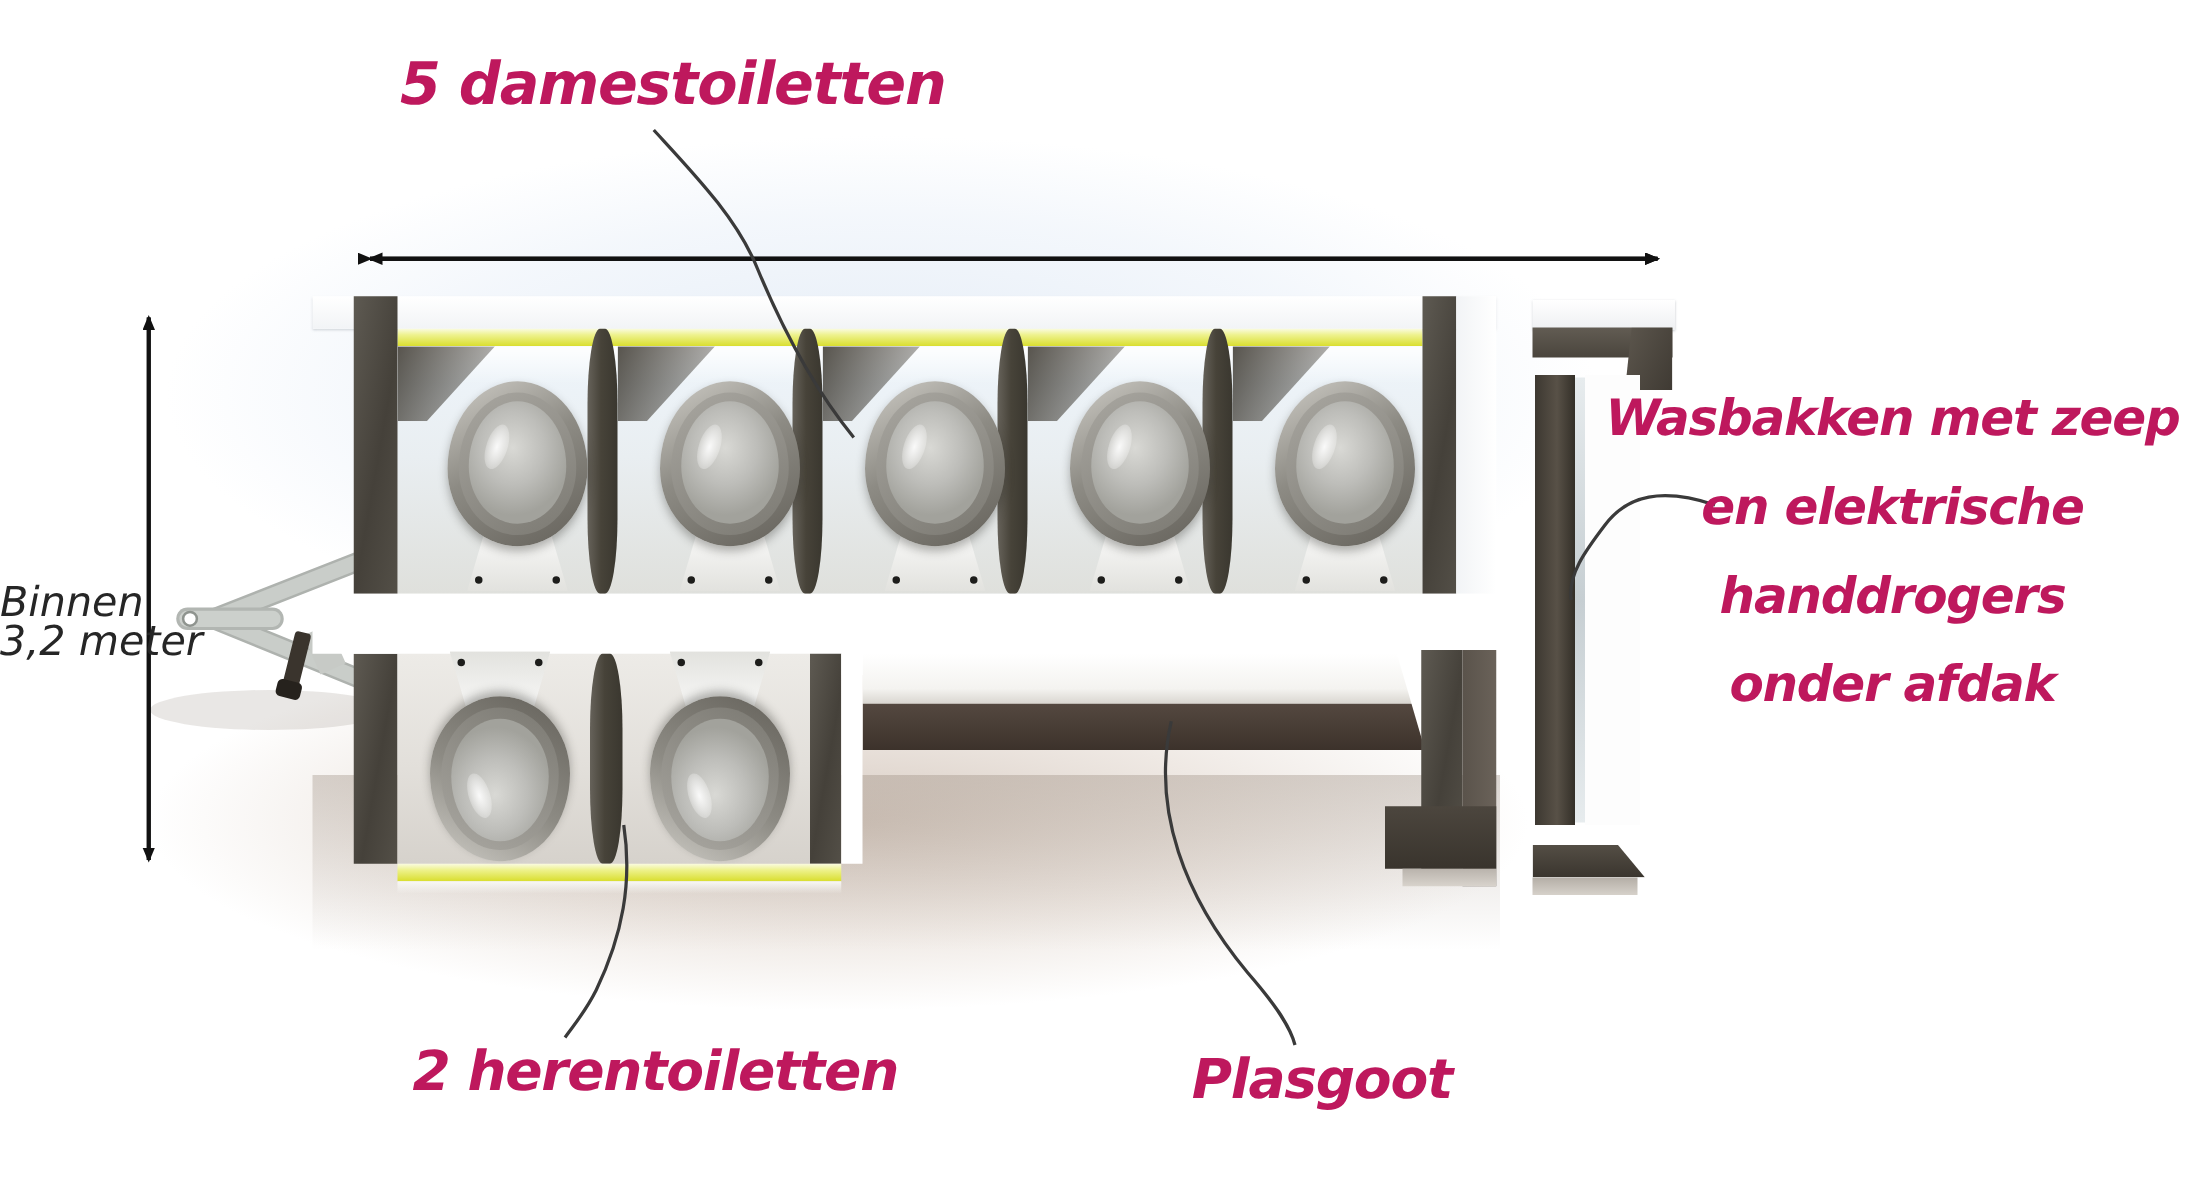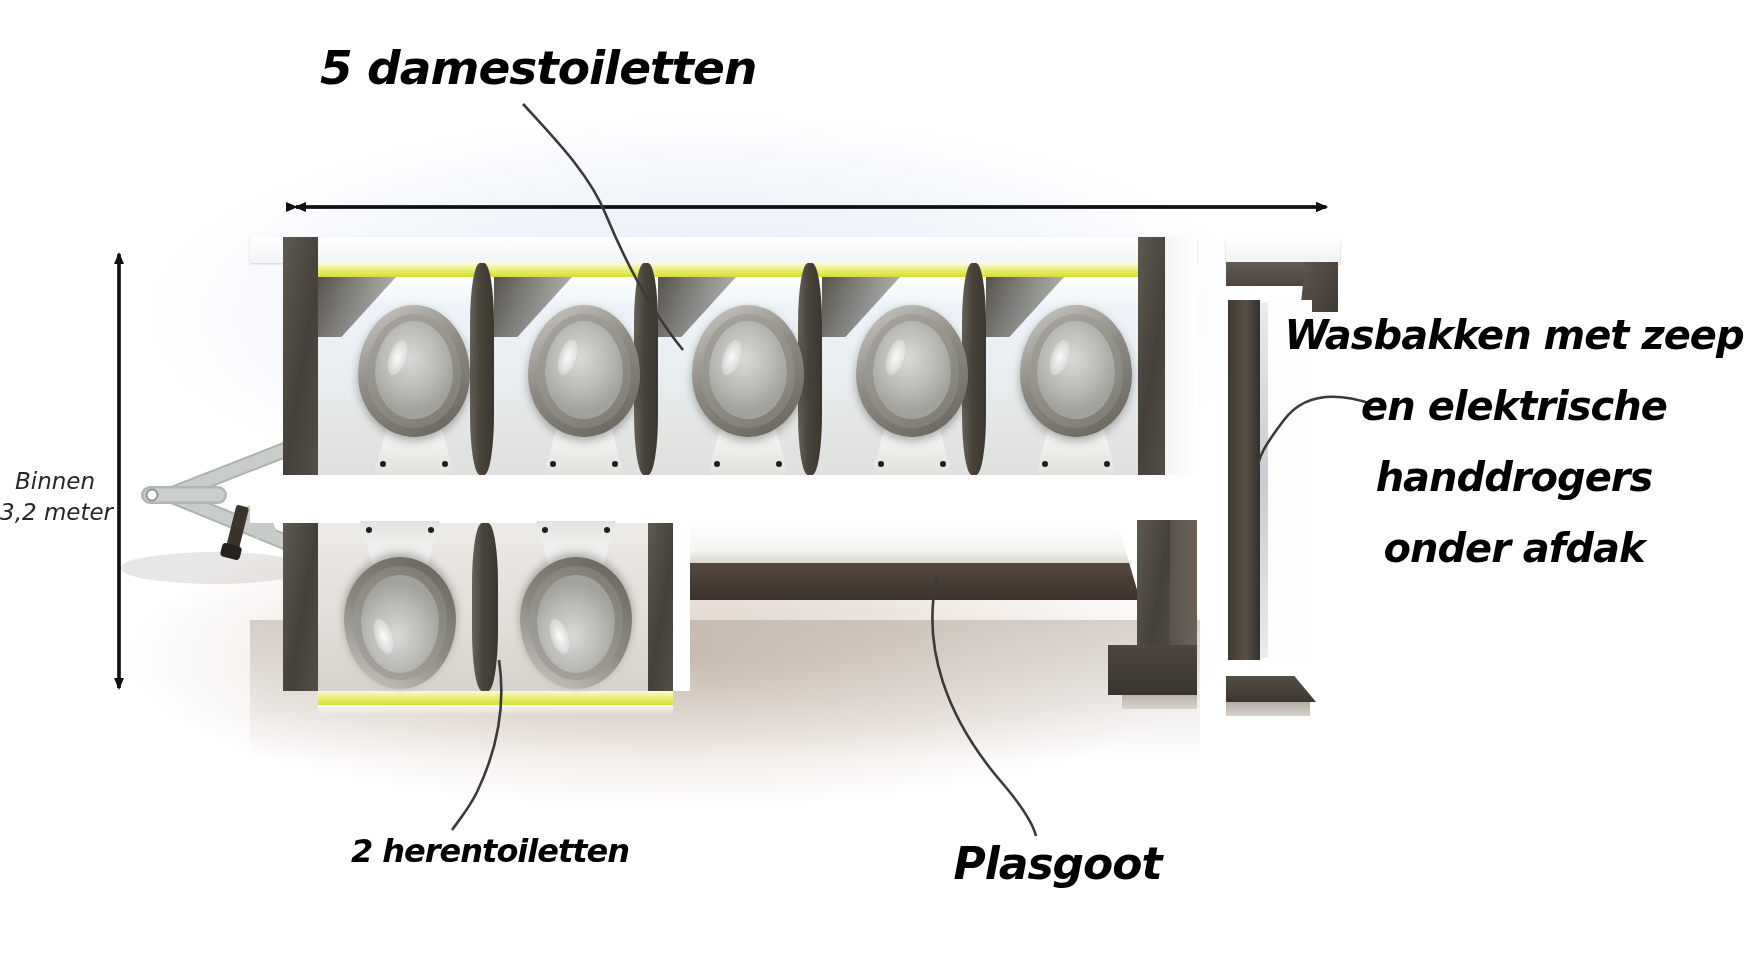--- a/index.html
+++ b/index.html
@@ -49,21 +49,21 @@
       transform:rotate(18deg);}
   .toilet.flip{transform:scaleY(-1);}
 
   .trough{clip-path:polygon(0 0,95% 0,100% 100%,0 100%);}
   .trough .rimw{position:absolute;left:0;top:0;width:100%;height:40px;
       background:linear-gradient(180deg,#ffffff 0%,#f4f3f0 70%,#d9d6d0 100%);}
   .trough .body{position:absolute;left:0;top:40px;width:100%;height:37px;
       background:linear-gradient(180deg,#544840 0%,#463b33 60%,#3c322b 100%);}
 
   
-  .label{position:absolute;font-style:italic;letter-spacing:-1px;color:#000000;white-space:nowrap;}
+  .label{position:absolute;font-style:italic;letter-spacing:-1px;color:#be185d;white-space:nowrap;}
   .hand-bold{font-weight:700;}
   .hand-thin{font-weight:400;color:#262626;}
   .center{text-align:center;}
 </style>
 </head>
 <body>
 
 <div class="canvas">
 
   <div class="abs tint-cool"></div>
@@ -207,26 +207,26 @@
 
     <path d="M 523 104 C 556 140 590 175 606 215 C 628 268 652 312 683 350" fill="none" stroke="#3a3a3a" stroke-width="2.6"></path>
     <path d="M 499 660 C 506 706 498 748 477 792 C 468 810 459 820 452 830" fill="none" stroke="#3a3a3a" stroke-width="2.6"></path>
     <path d="M 937 577 C 921 648 948 718 998 778 C 1018 801 1032 820 1036 836" fill="none" stroke="#3a3a3a" stroke-width="2.6"></path>
     <path d="M 1372 404 C 1330 390 1302 396 1284 420 C 1268 441 1254 460 1257 480" fill="none" stroke="#3a3a3a" stroke-width="2.6"></path>
   </svg>
 
   <div class="label hand-bold center" style="left:320px;top:40px;width:400px;font-size:47px;">5 damestoiletten</div>
 
 
-  <div class="label hand-thin center" style="left:0px;top:466px;width:110px;font-size:23px;line-height:31px;letter-spacing:0;">
+  <div class="label hand-thin center" style="left:0px;top:466px;width:110px;font-size:33px;line-height:31px;letter-spacing:0;">
     <div>Binnen</div>
     <div>3,2 meter</div>
   </div>
 
-  <div class="label hand-bold center" style="left:330px;top:832px;width:320px;font-size:32px;">2 herentoiletten</div>
+  <div class="label hand-bold center" style="left:330px;top:832px;width:320px;font-size:44px;">2 herentoiletten</div>
 
   <div class="label hand-bold center" style="left:950px;top:838px;width:215px;font-size:44px;">Plasgoot</div>
 
   <div class="label hand-bold center" style="left:1278px;top:300px;width:472px;font-size:40px;line-height:71px;">
     <div>Wasbakken met zeep</div>
     <div>en elektrische</div>
     <div>handdrogers</div>
     <div>onder afdak</div>
   </div>
 

